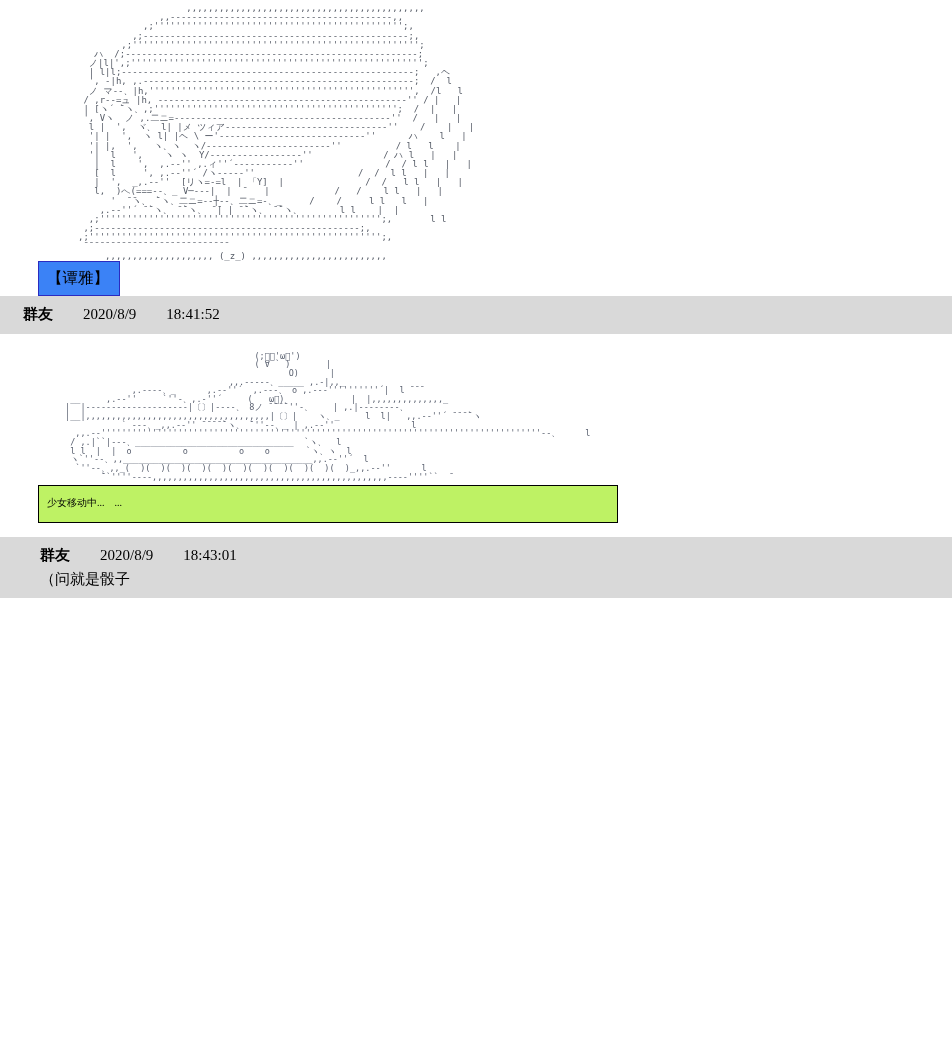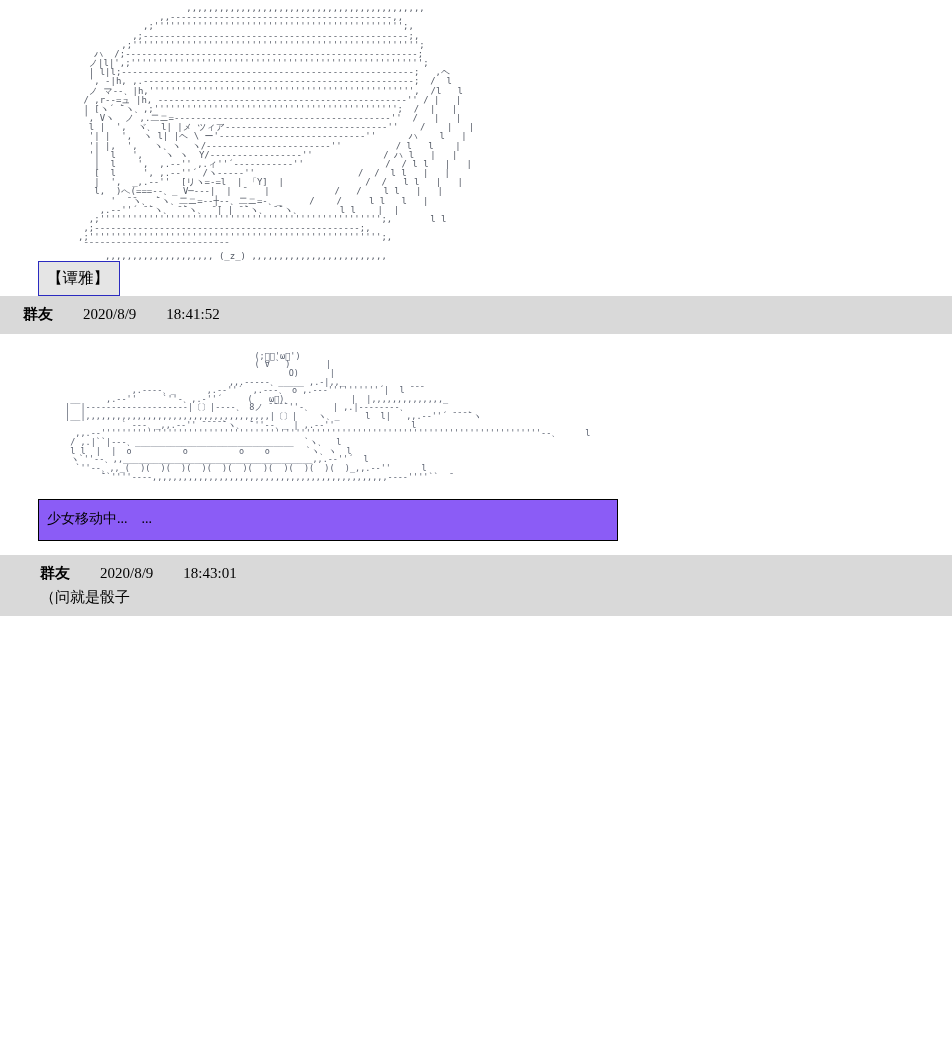--- a/index.html
+++ b/index.html
@@ -39,37 +39,37 @@
   }
 
   
   .dialogue-box {
     border: 1px solid #2b2bc0;
     display: inline-block;
     padding: 5px 10px 6px 8px;
     margin-left: 38px;
     line-height: 1.45;
     font-size: 15.5px;
-    background: #e5e5e5;
+    background: #3b82f6;
   }
   .dialogue-box .speaker {
     display: block;
   }
   .dialogue-box .line {
     display: block;
   }
 
   .plain-box {
     border: 1px solid #000000;
     margin-left: 38px;
-    margin-top: 18px;
+    margin-top: 4px;
     padding: 10px 10px 12px 8px;
-    font-size: 14px;
+    font-size: 10px;
     width: 580px;
-    background: #8b5cf6;
+    background: #bef264;
     box-sizing: border-box;
   }
 
   
   .post {
     margin-top: 14px;
     padding: 7px 0 7px 40px;
     font-size: 15px;
     line-height: 1.55;
   }

